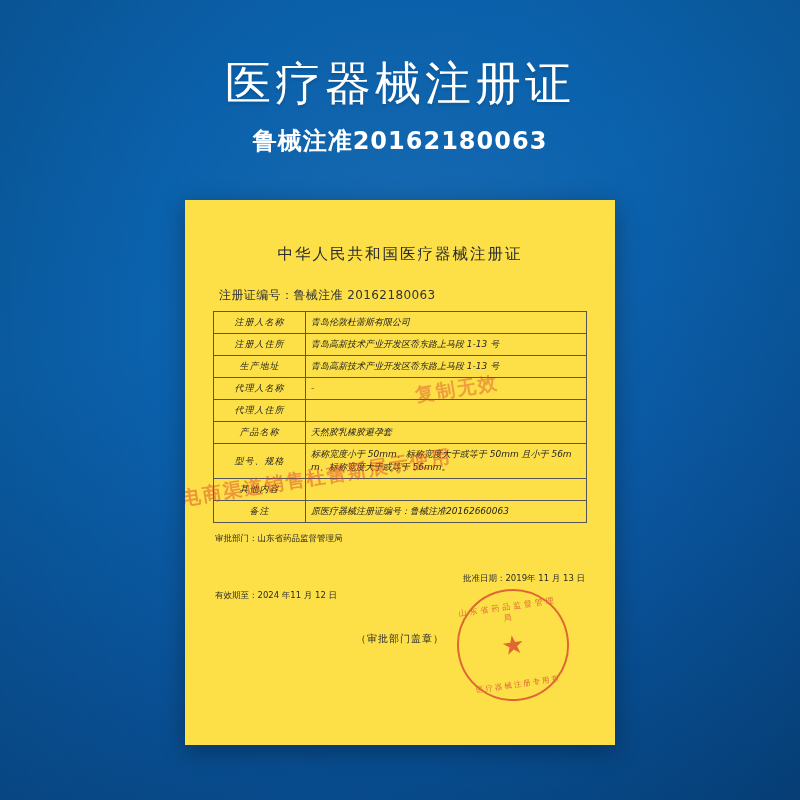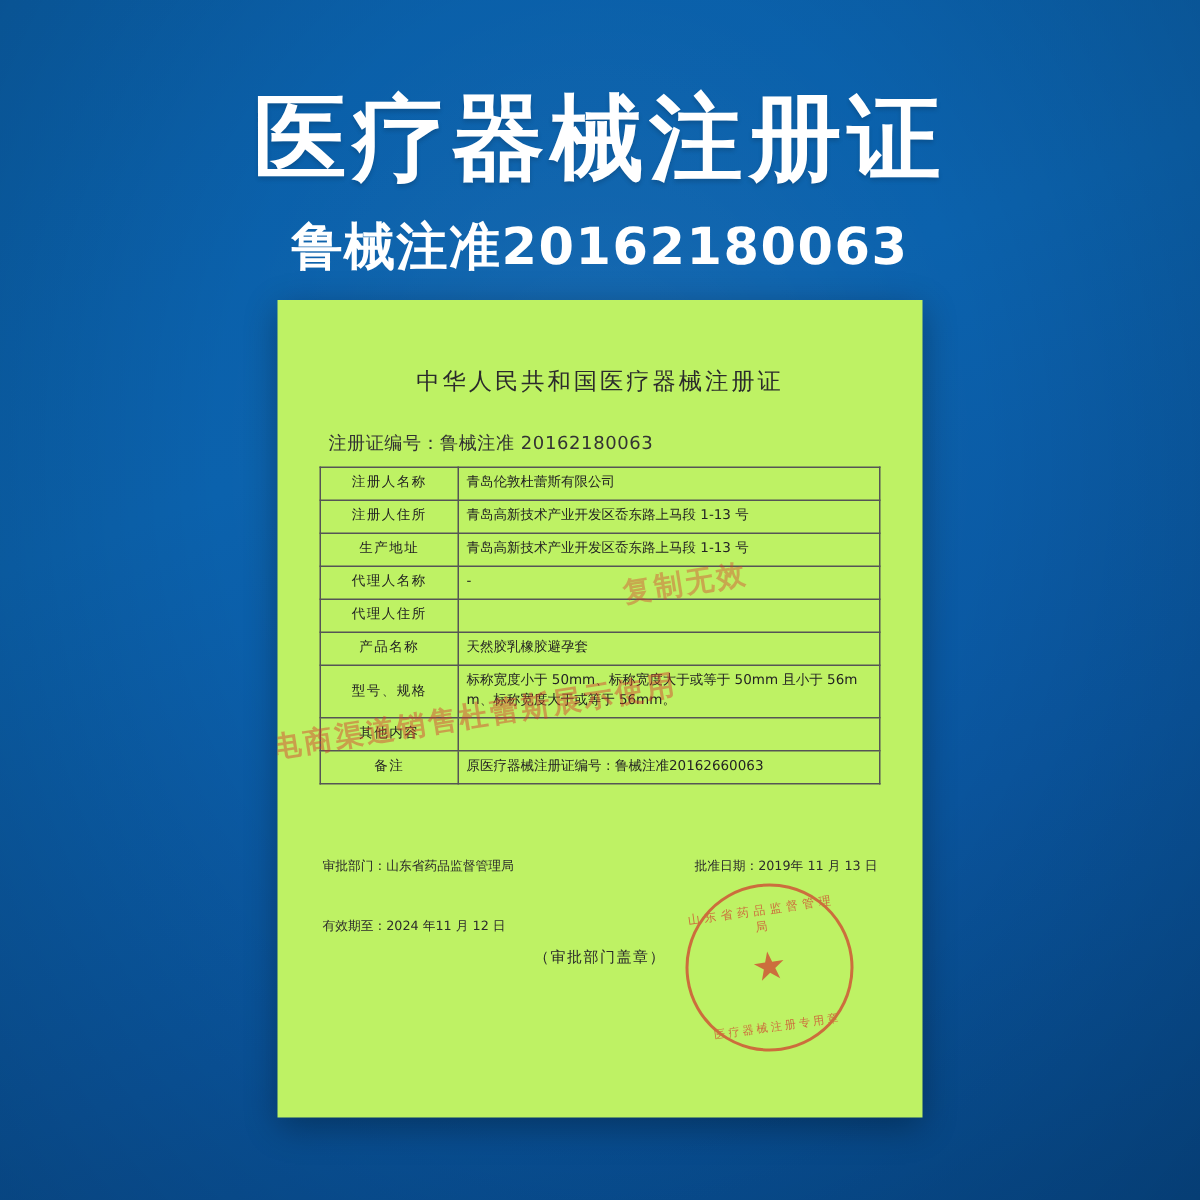--- a/index.html
+++ b/index.html
@@ -19,39 +19,39 @@
     background: radial-gradient(ellipse at 50% 38%, rgba(255,255,255,0.06) 0%, rgba(0,0,0,0.0) 45%, rgba(0,0,0,0.18) 100%);
     pointer-events: none;
   }
   .banner {
     position: absolute;
     top: 58px; left: 0; width: 100%;
     text-align: center;
     color: #ffffff;
   }
   .banner-title {
-    font-size: 62px;
-    font-weight: bold;
+    font-size: 46px;
+    font-weight: normal;
     letter-spacing: 4px;
     line-height: 1.1;
     text-shadow: 0 2px 3px rgba(0,0,0,0.15);
   }
   .banner-sub {
     margin-top: 16px;
-    font-size: 34px;
+    font-size: 24px;
     font-weight: bold;
     letter-spacing: 1px;
   }
 
   
   .paper {
     position: absolute;
     left: 185px; top: 200px;
     width: 430px; height: 545px;
-    background: #bef264;
+    background: #fde047;
     box-shadow: 0 6px 22px rgba(0,0,0,0.32);
     overflow: hidden;
   }
   .paper-inner {
     position: absolute;
     inset: 0;
     padding: 44px 28px 10px 28px;
   }
   .cert-title {
     text-align: center;
@@ -64,20 +64,21 @@
   .cert-number {
     font-size: 12px;
     color: #333;
     margin: 0 0 7px 6px;
     letter-spacing: 0.4px;
   }
   table.cert {
     width: 100%;
     border-collapse: collapse;
     table-layout: fixed;
+    font-style: italic;
   }
   table.cert td {
     border: 1px solid #555;
     font-size: 9px;
     color: #232323;
     padding: 4px 5px;
     line-height: 1.45;
     vertical-align: middle;
     word-break: break-all;
   }
@@ -89,21 +90,21 @@
   }
   td.value { text-align: left; }
   .row-tall td { height: 30px; }
   .footer-lines {
     margin-top: 7px;
     font-size: 8.5px;
     color: #2a2a2a;
     line-height: 1.9;
     position: relative;
   }
-  .footer-line { display: flex; justify-content: space-between; padding: 0 2px; align-items: flex-end; }
+  .footer-line { display: flex; justify-content: space-between; padding: 0 2px; }
   .footer-left { white-space: nowrap; }
   .footer-right { white-space: nowrap; margin-top: 40px; }
   .seal-caption {
     margin-top: 2px;
     text-align: center;
     font-size: 10px;
     color: #2a2a2a;
     letter-spacing: 1px;
   }
 

